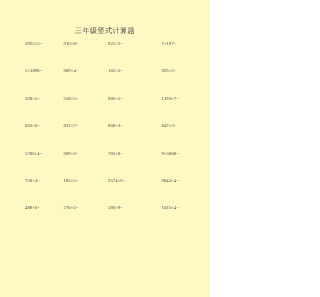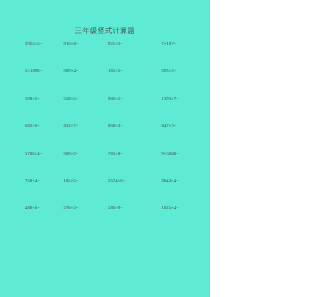--- a/index.html
+++ b/index.html
@@ -11,21 +11,21 @@
     width: 210px;
     height: 297px;
     overflow: hidden;
     font-family: "Liberation Serif", "DejaVu Serif", serif;
     color: #3a3a3a;
   }
   .page {
     position: relative;
     width: 210px;
     height: 297px;
-    background: #5eead4;
+    background: #fef9c3;
     box-sizing: border-box;
     padding: 0;
   }
   .worksheet-title {
     position: absolute;
     top: 26px;
     left: 0;
     width: 210px;
     text-align: center;
     font-size: 7.2px;

